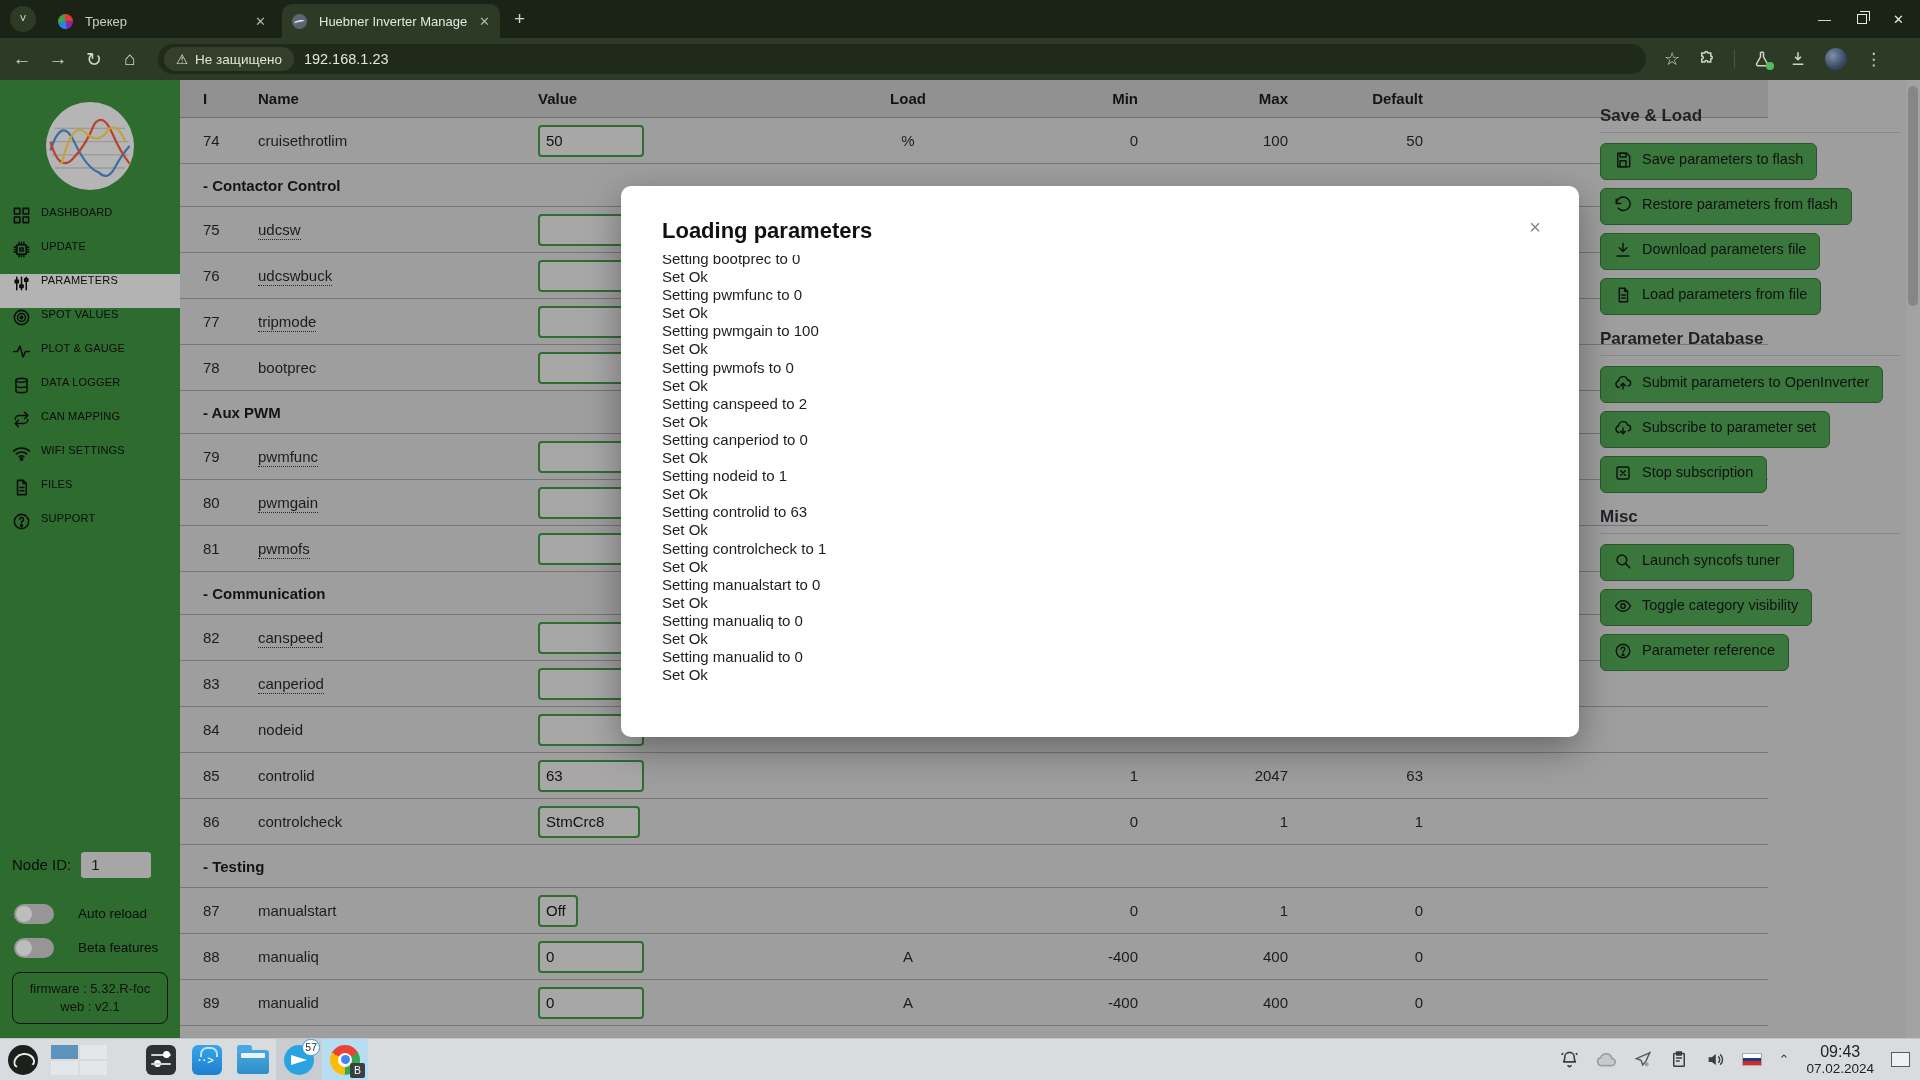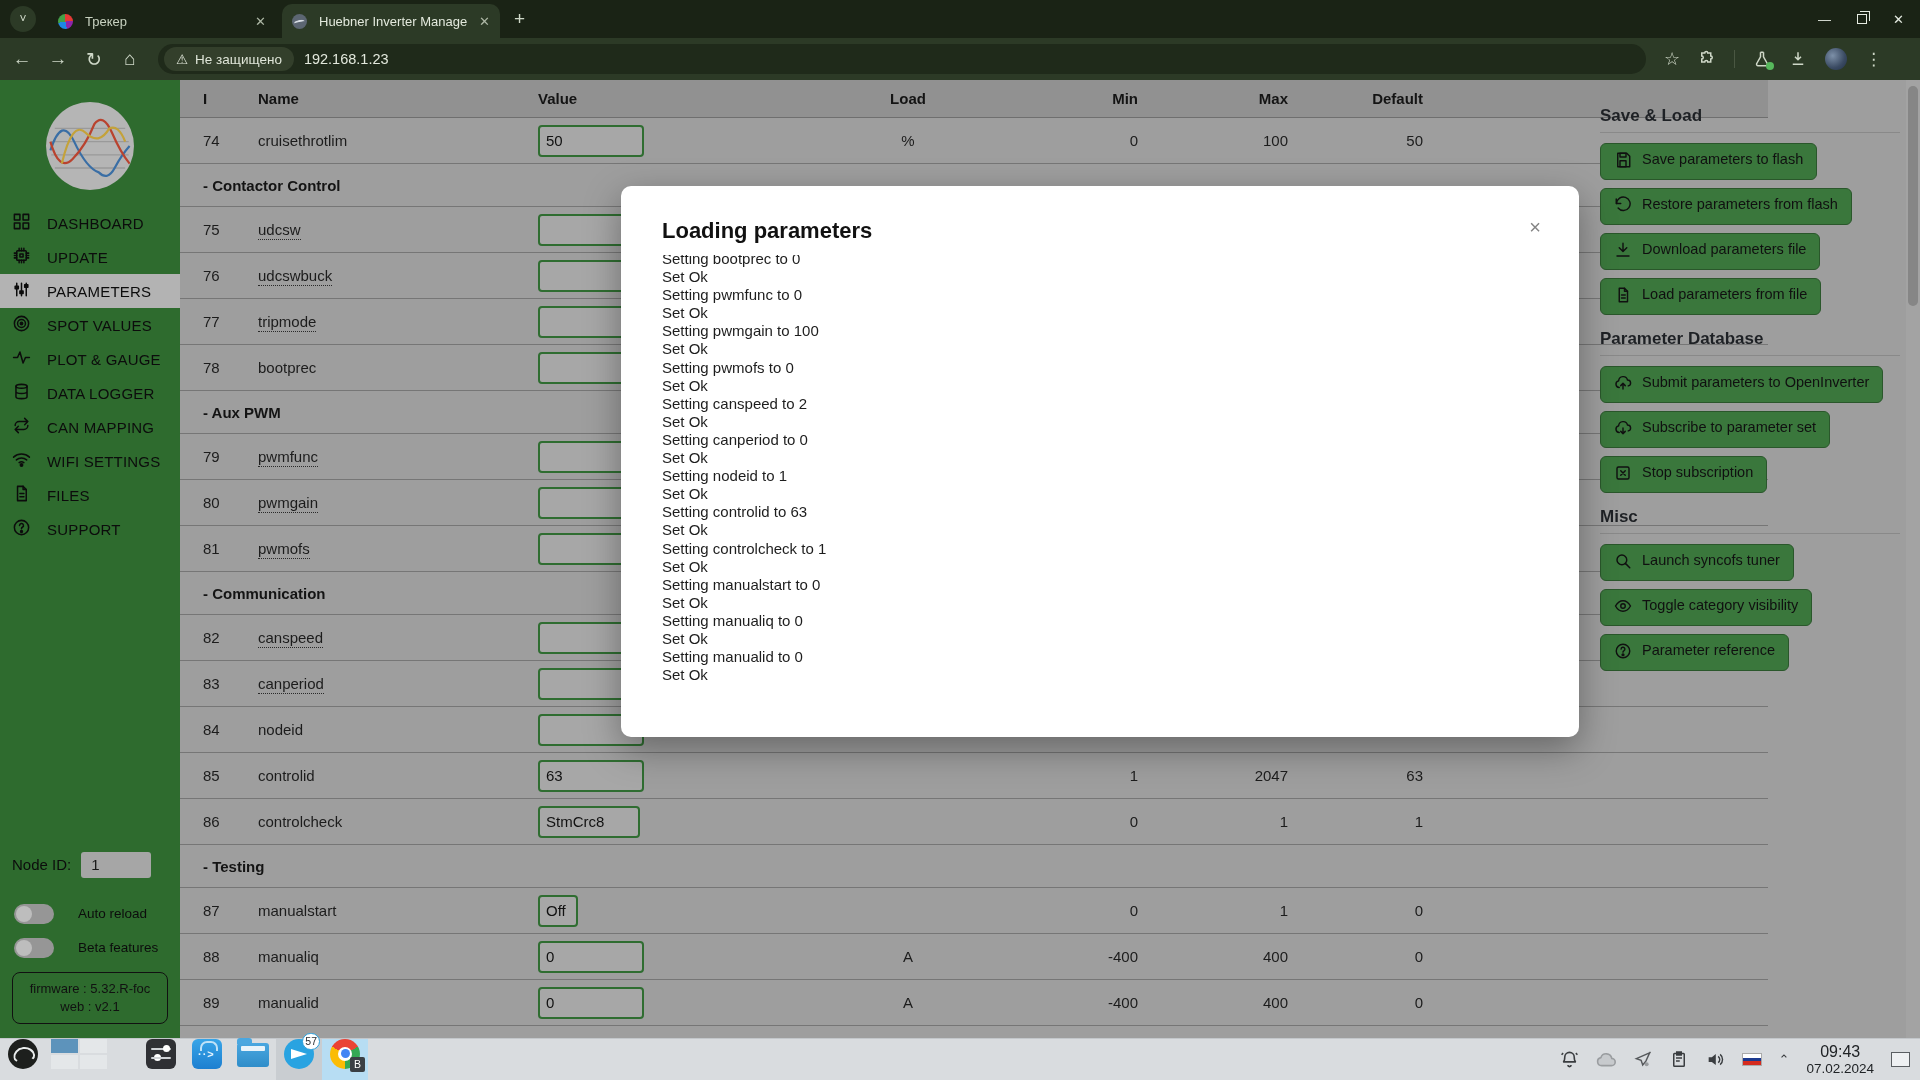--- a/index.html
+++ b/index.html
@@ -36,21 +36,21 @@
   .tb-sep{width:1px;height:18px;background:#4a5742}
   .avatar{width:22px;height:22px;border-radius:50%;background:radial-gradient(circle at 35% 35%,#7d90a8,#3a4a62 60%,#22304a)}
   .flask-dot{position:relative}
   .flask-dot::after{content:"";position:absolute;right:-3px;bottom:-2px;width:8px;height:8px;border-radius:50%;background:#57b85c}
 
   
   .app{position:absolute;top:80px;left:0;width:1920px;height:958px;display:flex;overflow:hidden}
 
   .sidebar{width:180px;background:#2e6b2e;flex:0 0 auto;display:flex;flex-direction:column;color:#0c0c0c}
   .logo{width:88px;height:88px;border-radius:50%;background:#b5b5b5;margin:22px auto 16px;overflow:hidden}
-  .nav-item{height:34px;display:flex;align-items:center;gap:16px;padding-left:12px;font-size:15px;letter-spacing:.2px;white-space:nowrap}
+  .nav-item{height:34px;display:flex;align-items:flex-start;gap:10px;padding-left:12px;font-size:11px;letter-spacing:.2px;white-space:nowrap}
   .nav-item.active{background:#b3b3b3}
   .nav-item svg{flex:0 0 auto}
   .side-bottom{margin-top:auto;padding:0 10px 8px}
   .nodeid-row{display:flex;align-items:center;gap:10px;font-size:15px;margin:0 0 26px 2px}
   .nodeid-input{width:70px;height:26px;background:#a6a6a6;border:none;border-radius:3px;font-size:15px;color:#1a1a1a;padding-left:10px;font-family:"Liberation Sans",sans-serif}
   .toggle-row{display:flex;align-items:center;gap:24px;font-size:13.5px;margin:0 0 14px 4px}
   .toggle{width:40px;height:20px;border-radius:10px;background:#969696;position:relative;flex:0 0 auto}
   .toggle::after{content:"";position:absolute;left:2px;top:2px;width:16px;height:16px;border-radius:50%;background:#bdbdbd}
   .fw-box{border:1.5px solid #111;border-radius:8px;padding:7px 0;text-align:center;font-size:13px;line-height:1.4;color:#111;margin:4px 2px 6px}
 
@@ -82,21 +82,21 @@
   
   .modal{position:absolute;left:441px;top:106px;width:958px;height:551px;background:#fff;border-radius:10px;
     box-shadow:0 12px 36px rgba(0,0,0,.35);z-index:50}
   .modal-title{font-size:22px;font-weight:bold;color:#111;padding:32px 0 0 41px}
   .modal-close{position:absolute;right:38px;top:30px;color:#848484;font-size:20px}
   .modal-log{margin:11px 0 0 41px;height:448px;overflow:hidden;font-size:15px;color:#1d1d1d;line-height:18.1px}
   .modal-log div:first-child{margin-top:-5px}
 
   
   .taskbar{position:absolute;left:0;top:1038px;width:1920px;height:42px;background:#d9dcdf;display:flex;align-items:center;border-top:1px solid #c3c7cb}
-  .tb-app{height:42px;display:flex;justify-content:center;width:46px;flex:0 0 auto}
+  .tb-app{height:42px;display:flex;align-items:center;justify-content:center;width:46px;flex:0 0 auto}
   .suse{width:30px;height:30px;border-radius:50%;background:#1d1f1d;position:relative;overflow:hidden}
   .suse::after{content:"";position:absolute;left:5px;top:8px;width:18px;height:12px;border-radius:50% 50% 50% 50%/60% 60% 40% 40%;
     border:2.5px solid #e9ecec;border-bottom-color:transparent;transform:rotate(-8deg)}
   .pager{width:56px;height:30px;display:grid;grid-template-columns:1fr 1fr;grid-template-rows:1fr 1fr;gap:2px}
   .pager div{background:#e4e7e9}
   .pager div.cur{background:#5d93bb}
   .settings-ic{width:30px;height:30px;border-radius:6px;background:#2f3034;position:relative}
   .settings-ic::before,.settings-ic::after{content:"";position:absolute;left:5px;height:2.5px;background:#cfd2d6;width:20px;border-radius:2px}
   .settings-ic::before{top:9px}.settings-ic::after{top:18px}
   .sl-dot1,.sl-dot2{position:absolute;width:7px;height:7px;border-radius:50%;background:#fff}

